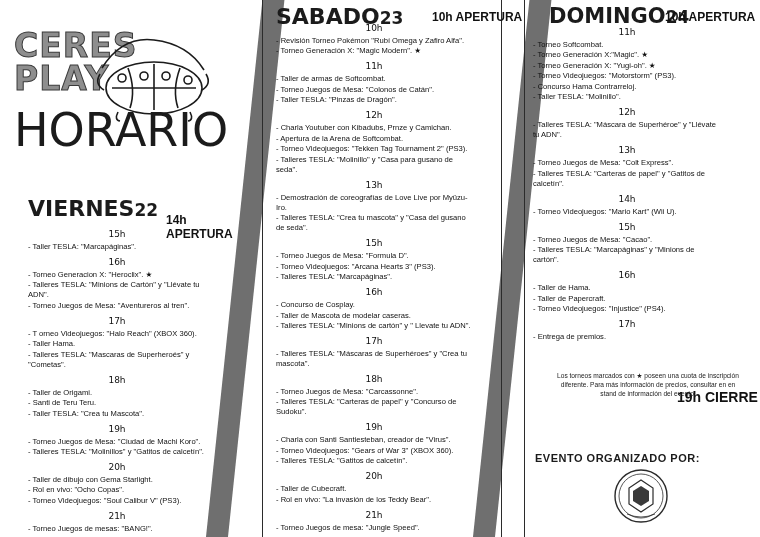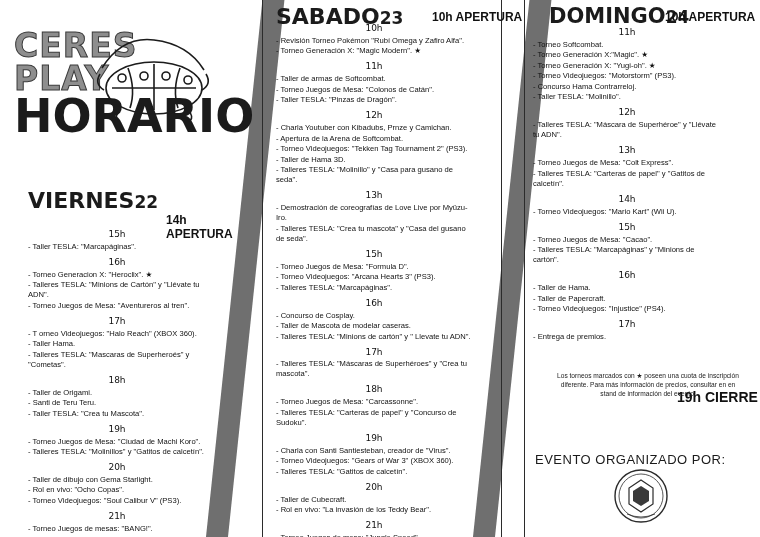--- a/index.html
+++ b/index.html
@@ -43,39 +43,39 @@
     color:#8e8e8e;
     -webkit-text-stroke:1px #3a3a3a;
     line-height:0.95;
   }
   .brand-ceres { font-size:33px; }
   .brand-play  { font-size:33px; margin-top:2px; }
   .brand-horario {
     font-size:46px;
     color:#1b1b1b;
     font-family:"DejaVu Sans", sans-serif;
-    font-weight:bold;
+    font-weight:normal;
     letter-spacing:0px;
-    margin-top:0;
+    margin-top:14px;
     line-height:0.95;
   }
 
   
   .turtle { position:absolute; left:92px; top:28px; width:125px; height:95px; }
 
   
   .day-head {
     font-family:"DejaVu Sans", sans-serif;
     font-weight:bold;
     color:#1b1b1b;
     letter-spacing:0px;
   }
   .day-head .num { font-size:17px; vertical-align:baseline; }
 
-  .viernes-head { position:absolute; left:28px; top:188px; font-size:22px; }
+  .viernes-head { position:absolute; left:28px; top:196px; font-size:22px; }
   .sabado-head  { position:absolute; left:14px; top:4px;  font-size:22px; }
   .domingo-head { position:absolute; left:24px;  top:4px;  font-size:21px; }
 
   .apertura {
     position:absolute;
     font-size:12px;
     font-weight:bold;
     color:#111;
     font-family:"Liberation Sans", sans-serif;
   }
@@ -126,22 +126,22 @@
     position:absolute;
     left:32px; top:372px; width:182px;
     font-size:6.6px;
     line-height:1.35;
     text-align:center;
     color:#222;
   }
   .organiza {
     position:absolute;
     left:10px; top:452px;
-    font-size:13px;
-    font-weight:normal;
+    font-size:11px;
+    font-weight:bold;
     letter-spacing:0.5px;
     color:#1b1b1b;
     line-height:1.2;
   }
   .logo-circle {
     position:absolute;
     left:88px; top:468px;
     width:56px; height:56px;
   }
 </style>
@@ -228,21 +228,20 @@
         <div class="entry">- Revisión Torneo Pokémon "Rubí Omega y Zafiro Alfa".</div>
         <div class="entry">- Torneo Generación X: "Magic Modern". ★</div>
         <div class="time">11h</div>
         <div class="entry">- Taller de armas de Softcombat.</div>
         <div class="entry">- Torneo Juegos de Mesa: "Colonos de Catán".</div>
         <div class="entry">- Taller TESLA: "Pinzas de Dragón".</div>
         <div class="time">12h</div>
         <div class="entry">- Charla Youtuber con Kibadubs, Prnze y Camichan.</div>
         <div class="entry">- Apertura de la Arena de Softcombat.</div>
         <div class="entry">- Torneo Videojuegos: "Tekken Tag Tournament 2" (PS3).</div>
-        <div class="entry">- Taller de Hama 3D.</div>
         <div class="entry">- Talleres TESLA: "Molinillo" y "Casa para gusano de seda".</div>
         <div class="time">13h</div>
         <div class="entry">- Demostración de coreografías de Love Live por Myüzu-Iro.</div>
         <div class="entry">- Talleres TESLA: "Crea tu mascota" y "Casa del gusano de seda".</div>
         <div class="time">15h</div>
         <div class="entry">- Torneo Juegos de Mesa: "Formula D".</div>
         <div class="entry">- Torneo Videojuegos: "Arcana Hearts 3" (PS3).</div>
         <div class="entry">- Talleres TESLA: "Marcapáginas".</div>
         <div class="time">16h</div>
         <div class="entry">- Concurso de Cosplay.</div>

